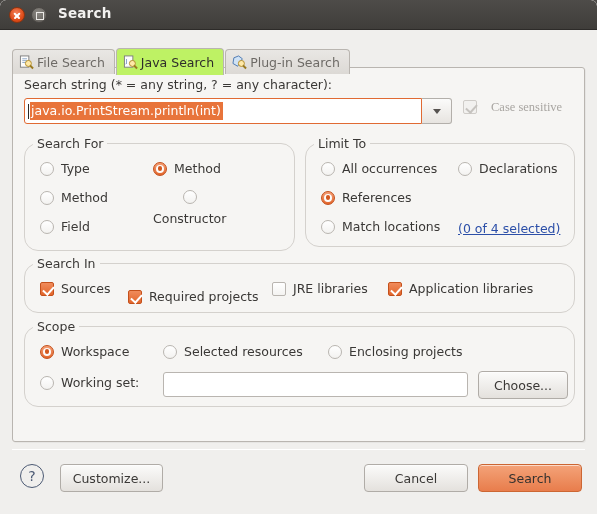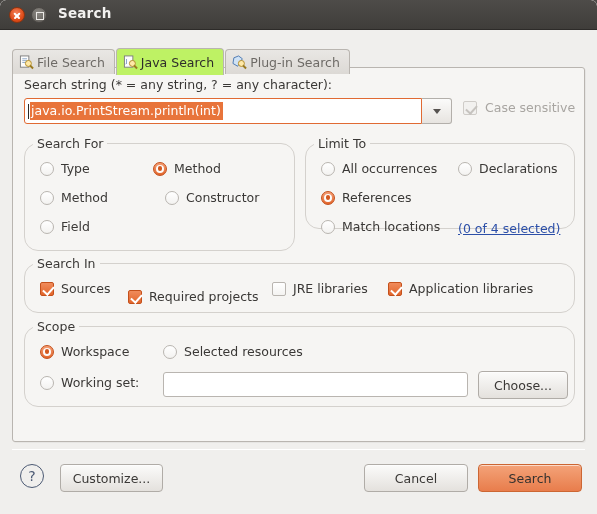--- a/index.html
+++ b/index.html
@@ -128,21 +128,21 @@
     cursor: pointer;
   }
   .combo-btn .arrow {
     width: 0; height: 0;
     border-left: 4.5px solid transparent;
     border-right: 4.5px solid transparent;
     border-top: 5px solid #565350;
   }
   .case-box {
     position: absolute; left: 450px; top: 32px;
-    display: flex; align-items: flex-end; gap: 8px;
+    display: flex; align-items: flex-start; gap: 14px; font-family: Liberation Serif, serif;
   }
   .case-box .lbl { color: #a8a5a1; }
 
   
   .chk {
     width: 14px; height: 14px; flex: 0 0 14px;
     border: 1px solid #b9b5b0; border-radius: 2px;
     background: linear-gradient(to bottom,#ffffff 0%,#f4f3f1 100%);
     position: relative; cursor: pointer;
   }
@@ -198,21 +198,21 @@
   }
   .group > .gtitle {
     position: absolute; top: -8px; left: 8px;
     background: #f6f5f3;
     padding: 0 4px;
     font-size: 12.5px; color: #3a3836;
     white-space: nowrap;
   }
 
   #g-searchfor { left: 11px;  top: 75px;  width: 271px; height: 108px; }
-  #g-limitto   { left: 292px; top: 75px;  width: 270px; height: 86px; }
+  #g-limitto   { left: 292px; top: 75px;  width: 270px; height: 104px; }
   #g-searchin  { left: 11px;  top: 195px; width: 551px; height: 50px; }
   #g-scope     { left: 11px;  top: 258px; width: 551px; height: 81px; }
 
   .link {
     color: #2c4fa8; font-size: 12.5px;
     text-decoration: underline; cursor: pointer; white-space: nowrap;
   }
 
   
   .txtinput {
@@ -326,21 +326,21 @@
         <span class="lbl">Type</span>
       </div>
       <div class="opt" style="position:absolute;left:128px;top:17px;">
         <span class="rad on"></span>
         <span class="lbl">Method</span>
       </div>
       <div class="opt" style="position:absolute;left:15px;top:46px;">
         <span class="rad"></span>
         <span class="lbl">Method</span>
       </div>
-      <div class="opt" style="position:absolute;left:140px;top:46px;">
+      <div class="opt" style="position:absolute;left:128px;top:46px;flex-direction:column;">
         <span class="rad"></span>
         <span class="lbl">Constructor</span>
       </div>
       <div class="opt" style="position:absolute;left:15px;top:75px;">
         <span class="rad"></span>
         <span class="lbl">Field</span>
       </div>
     </div>
 
     <div class="group" id="g-limitto">
@@ -390,20 +390,24 @@
       <span class="gtitle">Scope</span>
 
       <div class="opt" style="position:absolute;left:15px;top:17px;">
         <span class="rad on"></span>
         <span class="lbl">Workspace</span>
       </div>
       <div class="opt" style="position:absolute;left:138px;top:17px;">
         <span class="rad"></span>
         <span class="lbl">Selected resources</span>
       </div>
+      <div class="opt" style="position:absolute;left:303px;top:17px;">
+        <span class="rad"></span>
+        <span class="lbl">Enclosing projects</span>
+      </div>
       <div class="opt" style="position:absolute;left:15px;top:48px;">
         <span class="rad"></span>
         <span class="lbl">Working set:</span>
       </div>
 
       <input class="txtinput" type="text" style="position: absolute; left: 138px; top: 45px; width: 305px; padding: 0px 5px; font-size: 12.5px; font-family: &quot;DejaVu Sans&quot;, sans-serif;" value="">
 
       <button class="btn" style="position:absolute;left:453px;top:44px;width:90px;">Choose...</button>
     </div>
 

